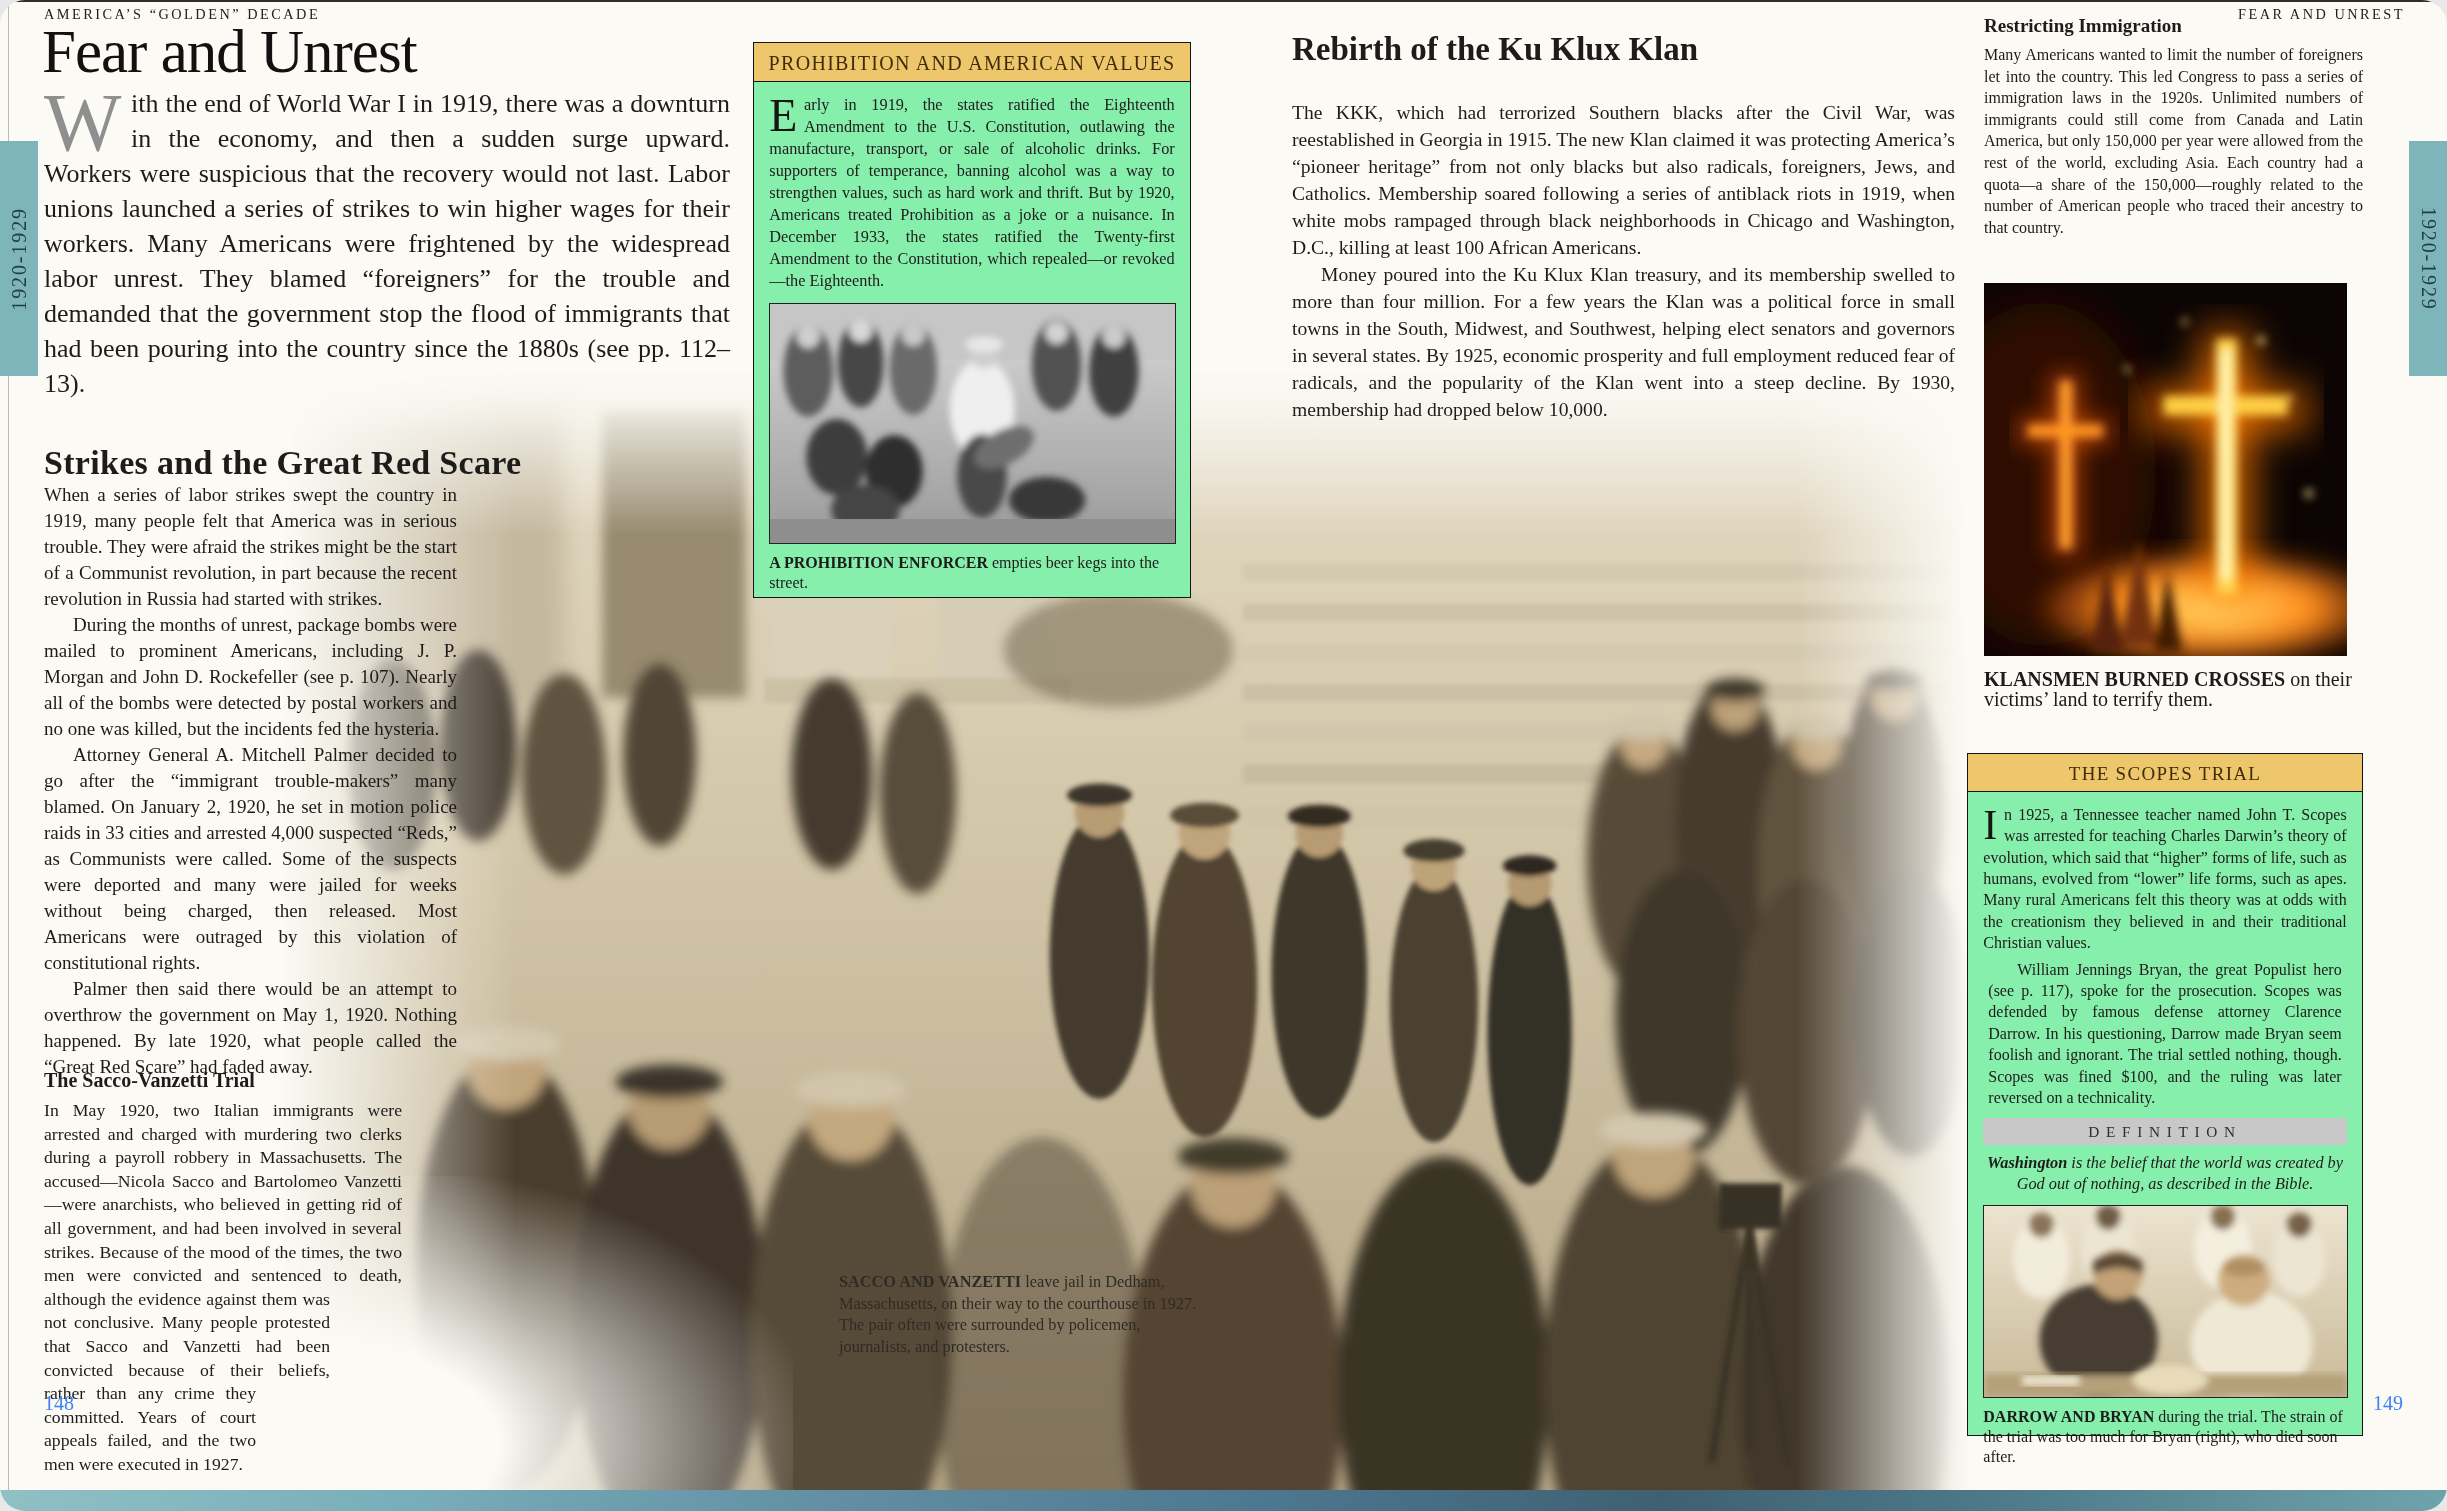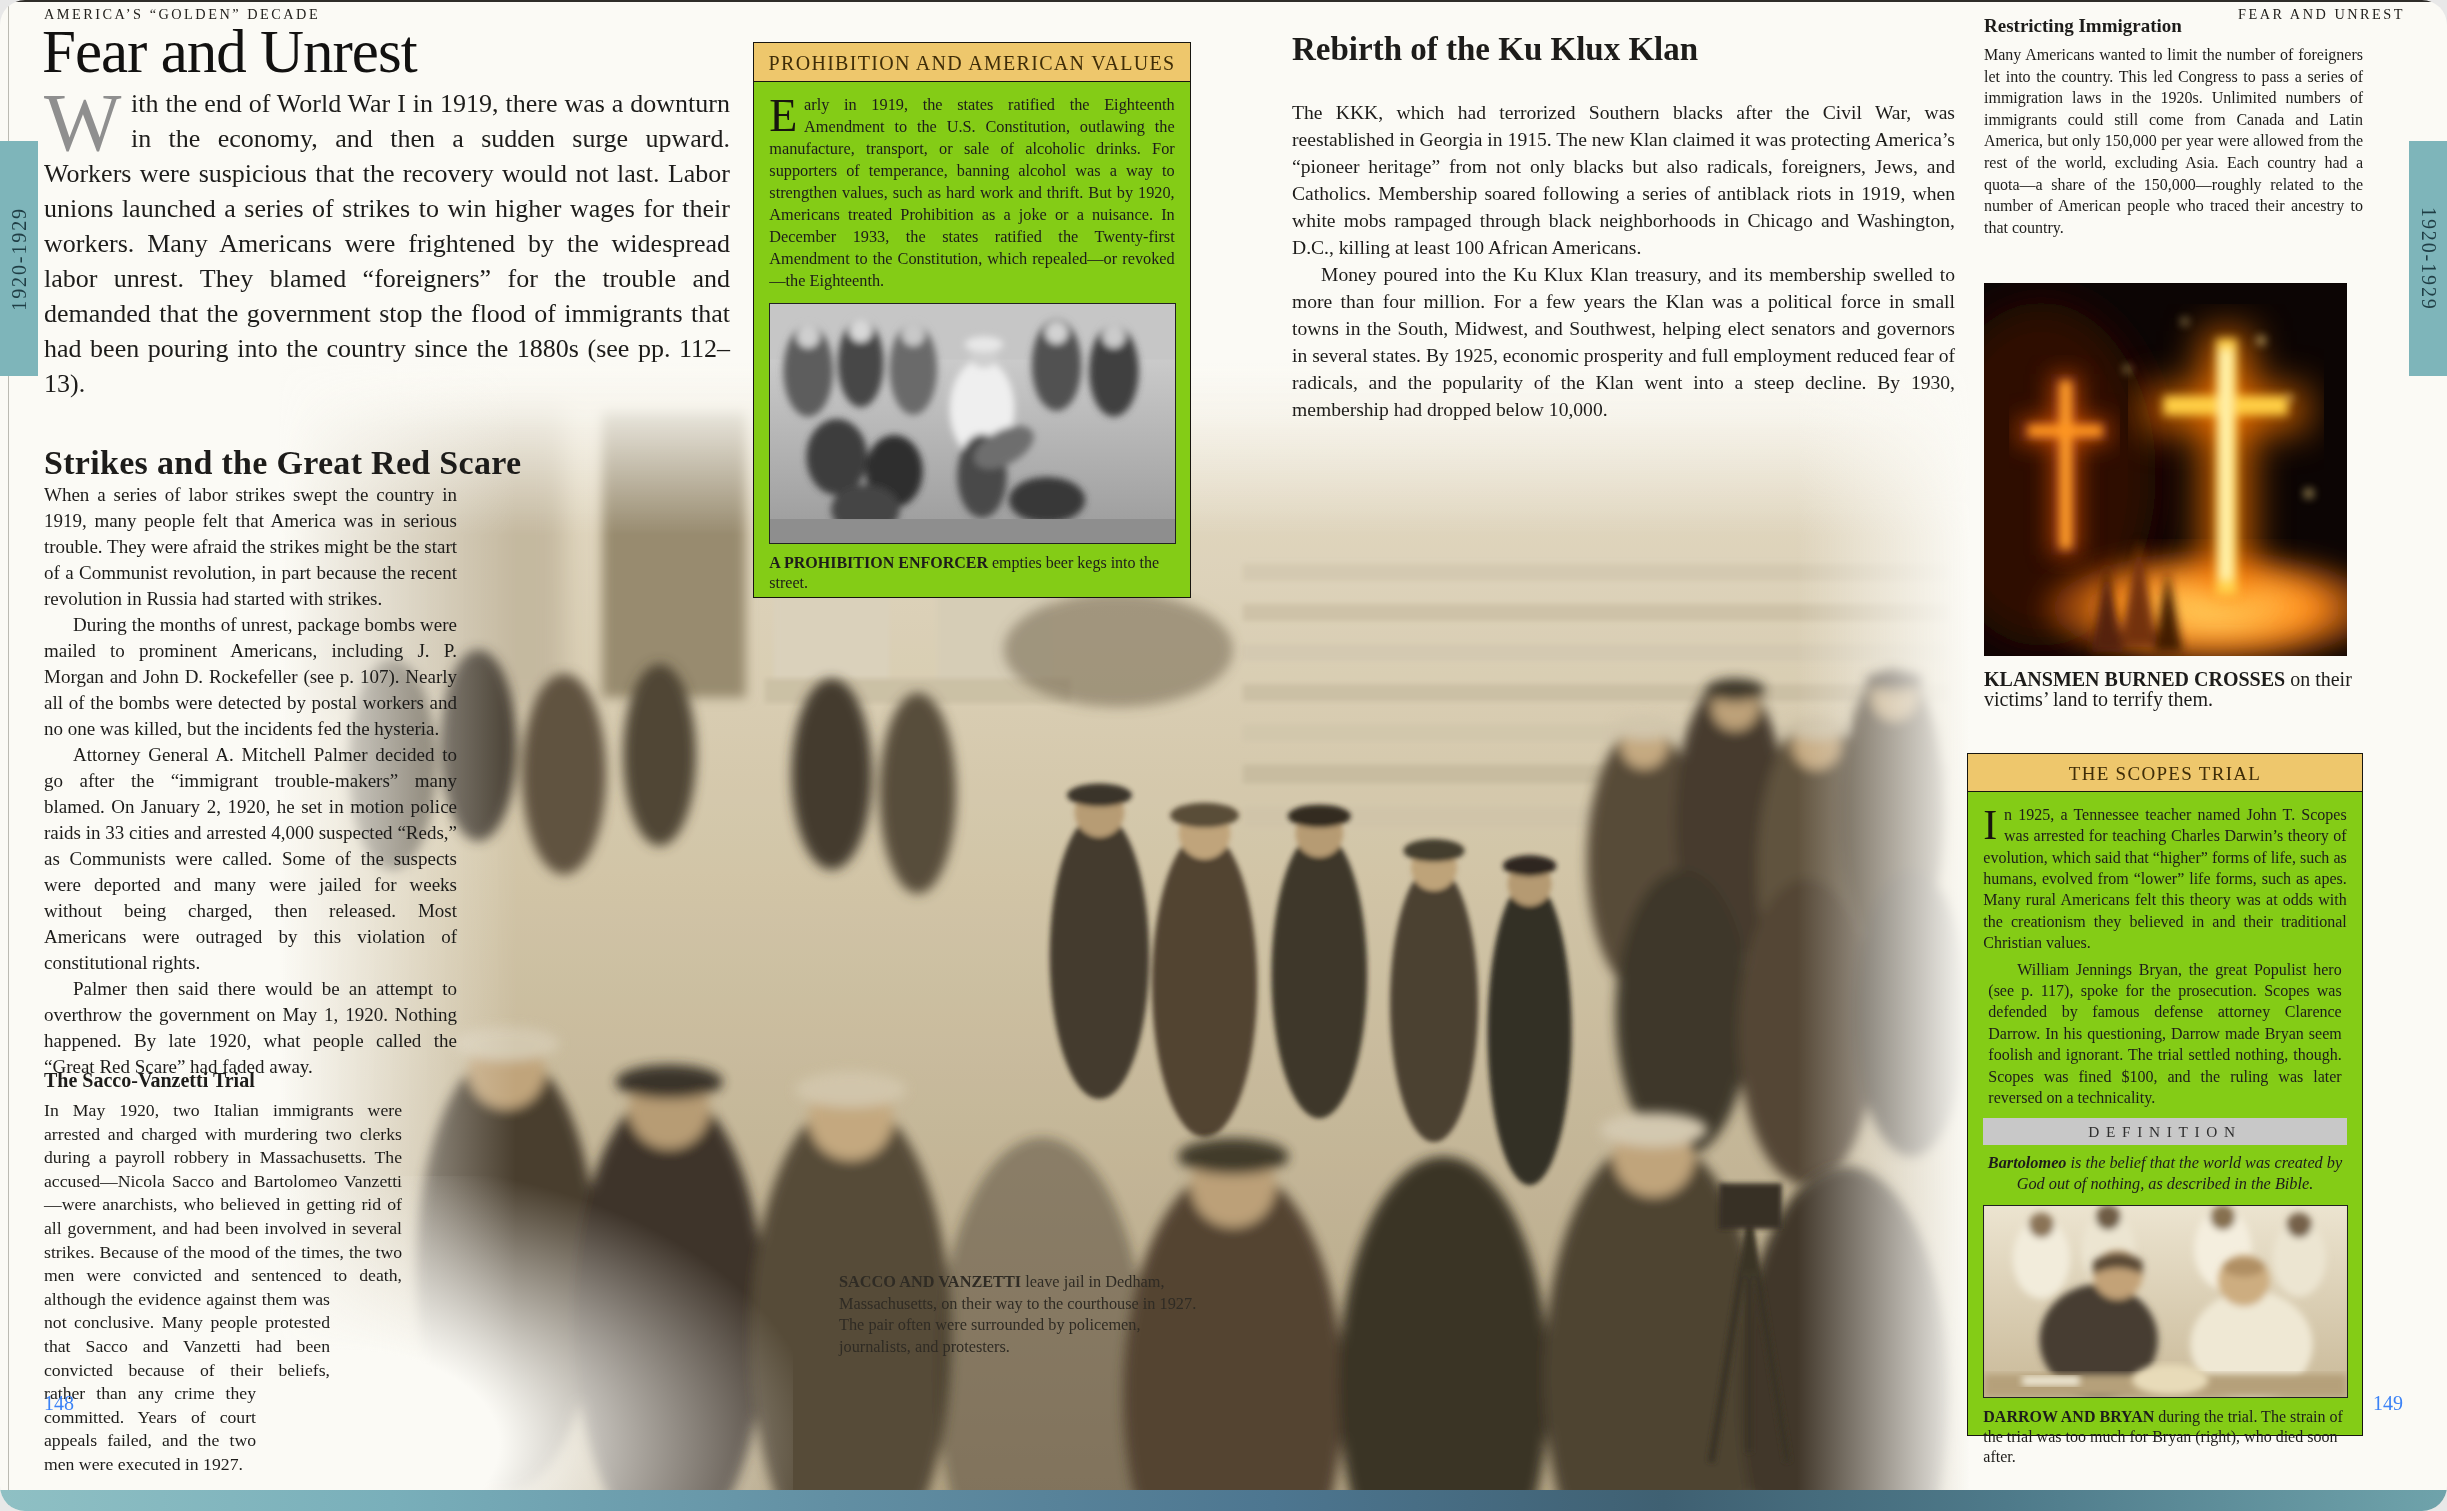--- a/index.html
+++ b/index.html
@@ -30,21 +30,21 @@
   .sub-head{left:44px;top:1069px;font-size:20px;font-weight:bold;}
   .sub-para{left:44px;top:1099px;width:359px;font-size:17.7px;line-height:23.6px;text-align:justify;}
   .stair{float:right;}
   .s1{width:1px;height:189px;}
   .s2{clear:right;width:73px;height:95px;}
   .s3{clear:right;width:147px;height:306px;}
   .pagenum{top:1392px;font-size:20px;color:#3b82f6;}
   .pagenum.l{left:44px;}
   .pagenum.r{right:44px;}
   
-  .sidebox{background:#84cc16;border:1.9px solid #17150f;box-sizing:border-box;}
+  .sidebox{background:#86efac;border:1.9px solid #17150f;box-sizing:border-box;}
   .box-head{background:#eec76c;border-bottom:1.9px solid #17150f;text-align:center;font-size:20px;
             letter-spacing:1.3px;padding:8.6px 3.8px 6.7px;color:#3f2d08;}
   .box-body{padding:11.5px 15.3px 0;font-size:16.3px;line-height:22px;text-align:justify;}
   .dropcap{float:left;font-size:46px;line-height:38px;margin:2.9px 6.7px 0 0;color:#17150f;}
   .box-photo{margin:11.5px auto 0;border:1px solid #222;overflow:hidden;}
   .box-caption{padding:8.6px 15.3px 0;font-size:16px;line-height:20px;text-align:left;}
   .capb{font-weight:bold;}
   .prohibition{left:753px;top:42px;width:438px;height:556px;}
   
   .kkk-head{left:1292px;top:31px;font-size:33px;font-weight:bold;}
@@ -362,21 +362,21 @@
     <span class="capb">KLANSMEN BURNED CROSSES</span><span> on their victims’ land to terrify them.</span>
   </div>
 
   <div class="abs sidebox scopes">
     <div class="box-head" style="font-size:19px;">THE SCOPES TRIAL</div>
     <div class="box-body" style="font-size:16px;line-height:21.4px;">
       <p style="margin:0;"><span class="dropcap" style="font-size:42px;line-height:36px;">I</span><span>n 1925, a Tennessee teacher named John T. Scopes was arrested for teaching Charles Darwin’s theory of evolution, which said that “higher” forms of life, such as humans, evolved from “lower” life forms, such as apes. Many rural Americans felt this theory was at odds with the creationism they believed in and their traditional Christian values.</span></p>
       <p class="ind" style="margin:5px;">William Jennings Bryan, the great Populist hero (see p. 117), spoke for the prosecution. Scopes was defended by famous defense attorney Clarence Darrow. In his questioning, Darrow made Bryan seem foolish and ignorant. The trial settled nothing, though. Scopes was fined $100, and the ruling was later reversed on a technicality.</p>
       <div class="def-band">DEFINITION</div>
       <div class="def-text">
-        <span class="def-term">Bartolomeo</span><span> is the belief that the world was created by God out of nothing, as described in the Bible.</span>
+        <span class="def-term">Washington</span><span> is the belief that the world was created by God out of nothing, as described in the Bible.</span>
       </div>
     </div>
     <div class="box-photo" style="width:363px;height:191px;">
       <svg width="363" height="191" viewBox="0 0 380 200" xmlns="http://www.w3.org/2000/svg">
         <defs>
           <linearGradient id="tbg" x1="0" y1="0" x2="0" y2="1">
             <stop offset="0" stop-color="#ece4d0"></stop>
               <stop offset="1" stop-color="#c9b998"></stop>
           </linearGradient>
           <filter id="tb4">

